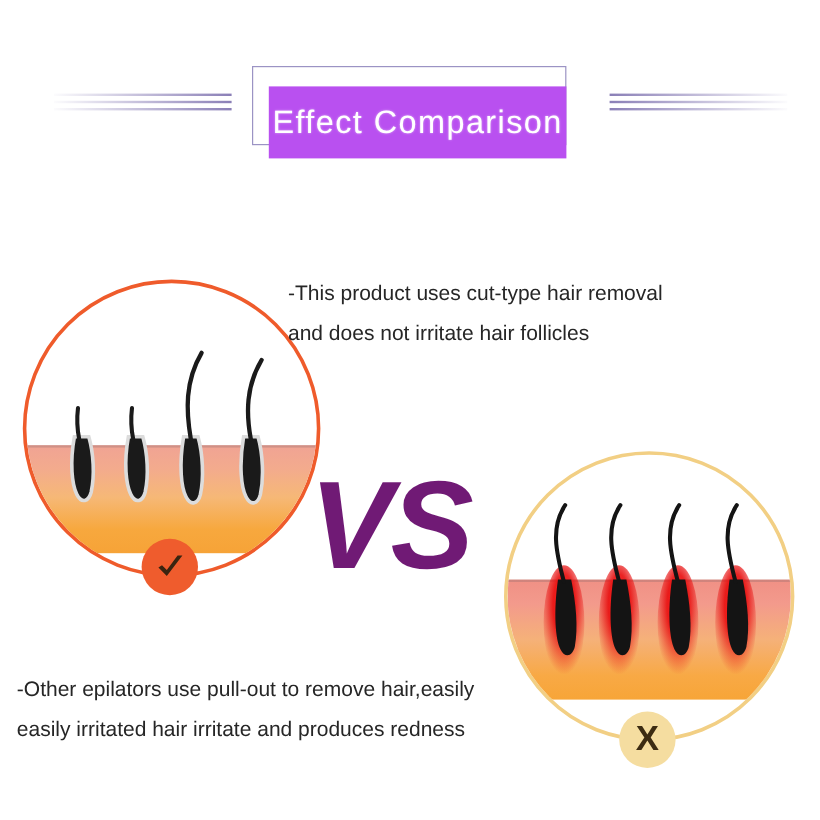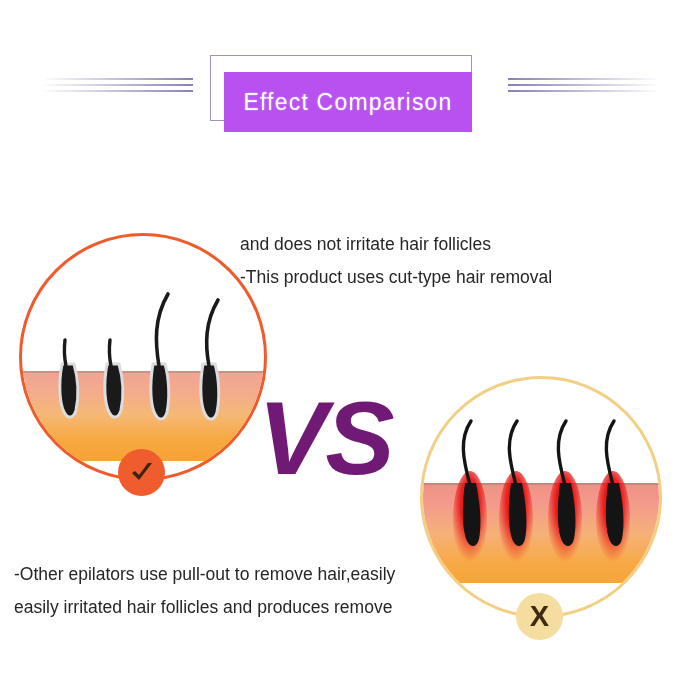--- a/index.html
+++ b/index.html
@@ -28,21 +28,21 @@
   .title-outline{
     position:absolute;left:210px;top:55px;width:262px;height:66px;
     border:1.5px solid #9b93c4;background:transparent;box-sizing:border-box;
   }
   .title-box{
     position:absolute;left:224px;top:72px;width:248px;height:60px;
     background:#b950f0;
     display:flex;align-items:center;justify-content:center;
   }
   .title-text{
-    color:#ffffff;font-size:23px;letter-spacing:1.2px;
+    color:#ffffff;font-size:27px;letter-spacing:1.2px;
     font-family:"Liberation Sans", sans-serif;white-space:nowrap;
     text-shadow:0 0 2px rgba(255,255,255,0.55);
   }
 
   
   .vs{
     position:absolute;left:258px;top:386px;
     font-size:104px;font-weight:bold;font-style:italic;
     color:#701a75;letter-spacing:-2px;
     font-family:"Liberation Sans", sans-serif;
@@ -186,22 +186,22 @@
     <svg width="30" height="30" viewBox="0 0 30 30">
       <path d="M5,15 L12,22 L25,5 L21,5 L12,17 L8,13 Z" fill="#3a2410"></path>
     </svg>
   </div>
 
   <div class="badge badge-x">
     <span class="glyph">X</span>
   </div>
 
   <div class="copy copy-top">
+    <div>-This product uses cut-type hair removal</div>
     <div>and does not irritate hair follicles</div>
-    <div>-This product uses cut-type hair removal</div>
   </div>
 
   <div class="copy copy-bottom">
     <div>-Other epilators use pull-out to remove hair,easily</div>
-    <div>easily irritated hair follicles and produces remove</div>
+    <div>easily irritated hair irritate and produces redness</div>
   </div>
 
 </div>
 
 </body></html>

